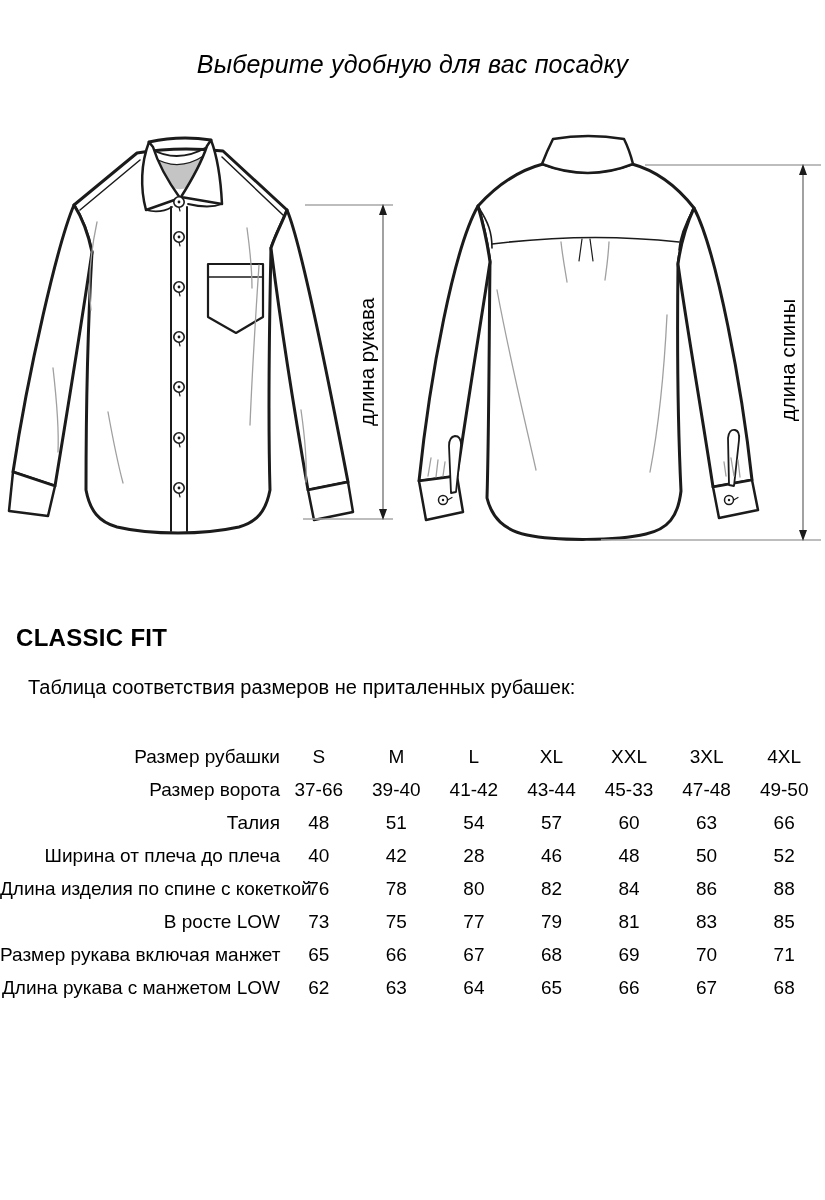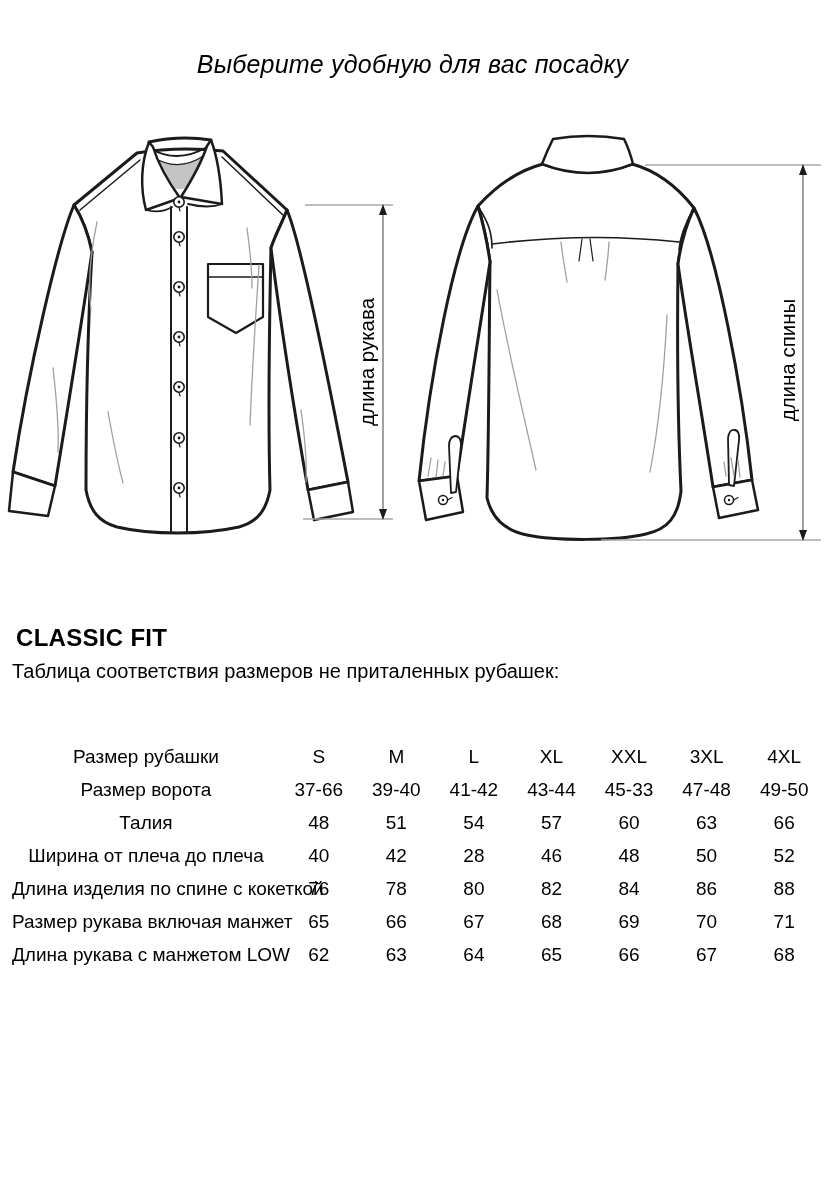--- a/index.html
+++ b/index.html
@@ -11,29 +11,29 @@
     position:absolute;top:50px;left:0;width:825px;margin:0;
     text-align:center;font-size:25px;font-weight:400;letter-spacing:0.2px;font-style:italic;
   }
   .diagram{position:absolute;top:120px;left:0;}
   .diagram text{font-family:"Liberation Sans",sans-serif;}
   .fit-heading{
     position:absolute;top:620px;left:12px;margin:4px;
     font-size:24px;font-weight:700;letter-spacing:0.3px;
   }
   .table-caption{
-    position:absolute;top:660px;left:12px;margin:0;
+    position:absolute;top:660px;left:12px;margin:16px;
     font-size:20px;font-weight:400;
   }
   .size-table{
     position:absolute;top:740px;left:0;width:823px;
     border-collapse:collapse;table-layout:fixed;
   }
   .size-table td{height:33px;font-size:19px;padding:0;vertical-align:middle;white-space:nowrap;}
-  .size-table td.row-label{text-align:center;padding-left:12px;}
+  .size-table td.row-label{text-align:right;}
   .size-table td.cell{text-align:center;}
 </style>
 </head>
 <body>
 
 <div class="page">
 
   <h1 class="title">Выберите удобную для вас посадку</h1>
 
   <svg class="diagram" width="825" height="480" viewBox="0 0 825 480">
@@ -226,20 +226,30 @@
           <td class="row-label">Длина изделия по спине с кокеткой</td>
           <td class="cell">76</td>
           <td class="cell">78</td>
           <td class="cell">80</td>
           <td class="cell">82</td>
           <td class="cell">84</td>
           <td class="cell">86</td>
           <td class="cell">88</td>
         </tr>
         <tr>
+          <td class="row-label">В росте LOW</td>
+          <td class="cell">73</td>
+          <td class="cell">75</td>
+          <td class="cell">77</td>
+          <td class="cell">79</td>
+          <td class="cell">81</td>
+          <td class="cell">83</td>
+          <td class="cell">85</td>
+        </tr>
+        <tr>
           <td class="row-label">Размер рукава включая манжет</td>
           <td class="cell">65</td>
           <td class="cell">66</td>
           <td class="cell">67</td>
           <td class="cell">68</td>
           <td class="cell">69</td>
           <td class="cell">70</td>
           <td class="cell">71</td>
         </tr>
         <tr>

